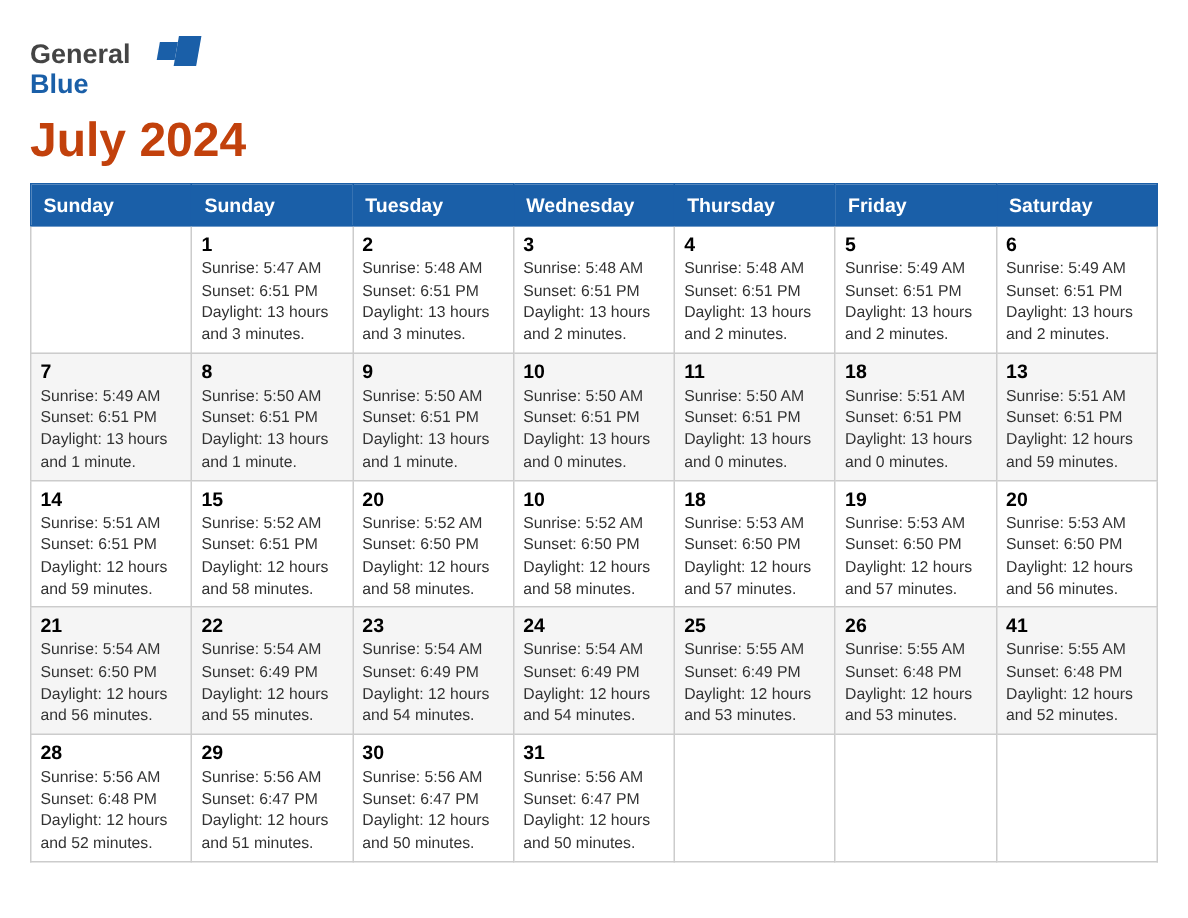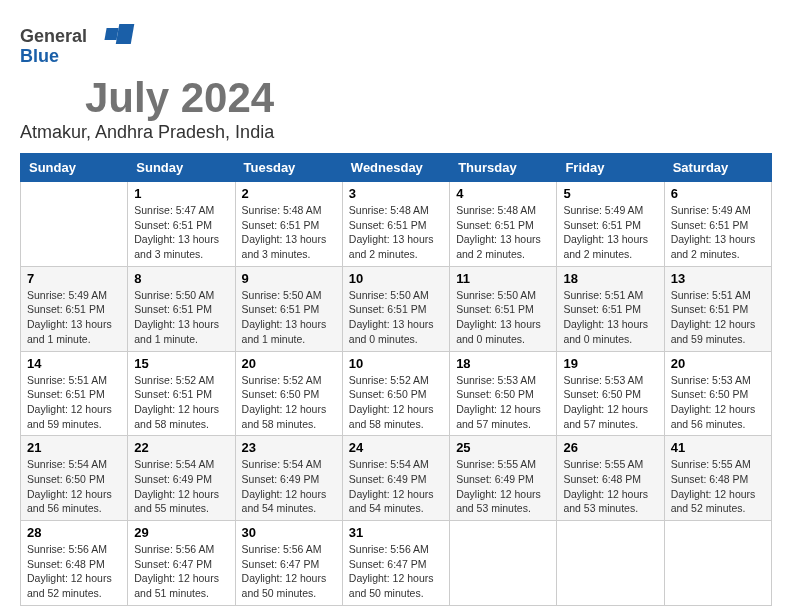--- a/index.html
+++ b/index.html
@@ -18,23 +18,23 @@
       flex-direction: column;
     }
     .logo {
       display: flex;
       align-items: center;
     }
     .title-block {
       text-align: right;
     }
     .month-title {
-      font-size: 42px;
+      font-size: 32px;
       font-weight: bold;
-      color: #737373;
+      color: #c2410c;
     }
     .location-title {
       font-size: 18px;
       color: #333;
     }
     table {
       width: 100%;
       border-collapse: collapse;
       font-size: 11px;
       border-radius: 16px;
@@ -83,21 +83,20 @@
       <svg width="120" height="50" viewBox="0 0 120 50">
         <text x="0" y="22" font-family="Arial" font-size="18" font-weight="bold" fill="#444">General</text>
         <text x="0" y="42" font-family="Arial" font-size="18" font-weight="bold" fill="#1a5fa8">Blue</text>
         <polygon points="88,8 100,8 100,20 88,20" fill="#1a5fa8" transform="skewX(-10)"></polygon>
         <polygon points="100,4 115,4 115,24 100,24" fill="#1a5fa8" transform="skewX(-10)"></polygon>
       </svg>
     </div>
   </div>
   <div class="title-block">
     <div class="month-title">July 2024</div>
-    <div class="location-title">Atmakur, Andhra Pradesh, India</div>
   </div>
 </div>
 
 <table>
   <thead>
     <tr>
     <th>Sunday</th>
         <th>Sunday</th>
         <th>Tuesday</th>
         <th>Wednesday</th>

